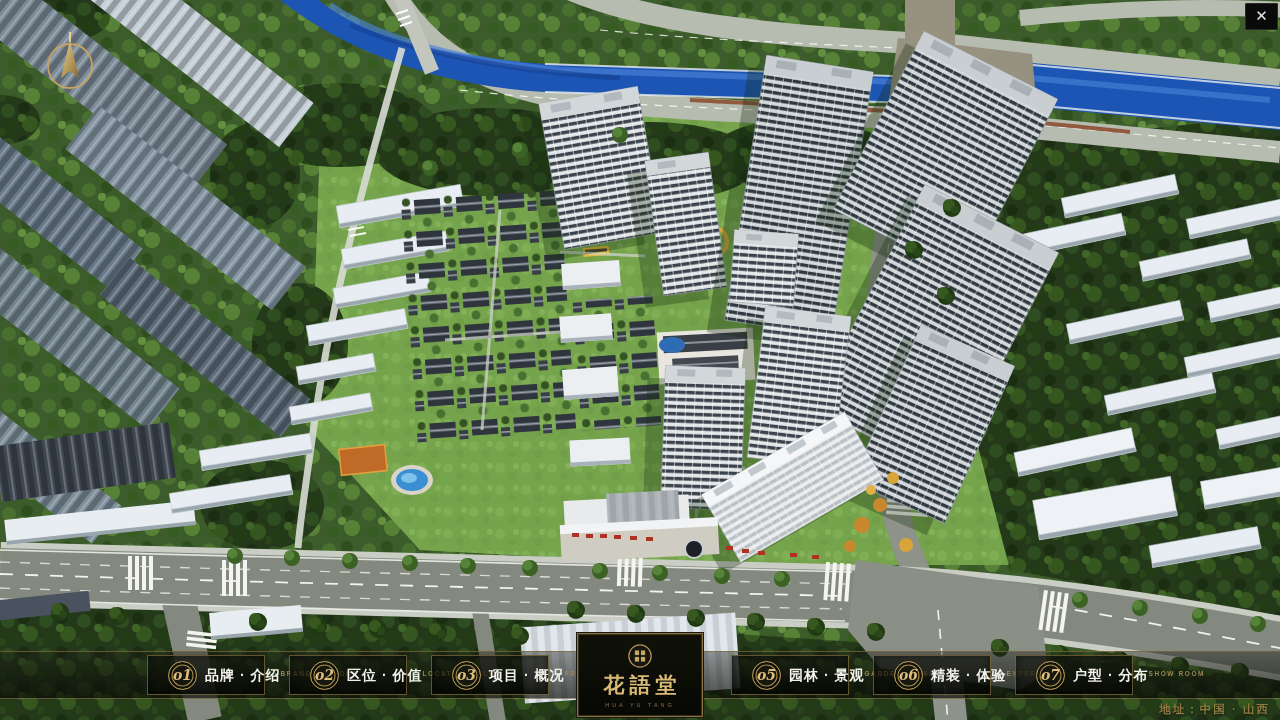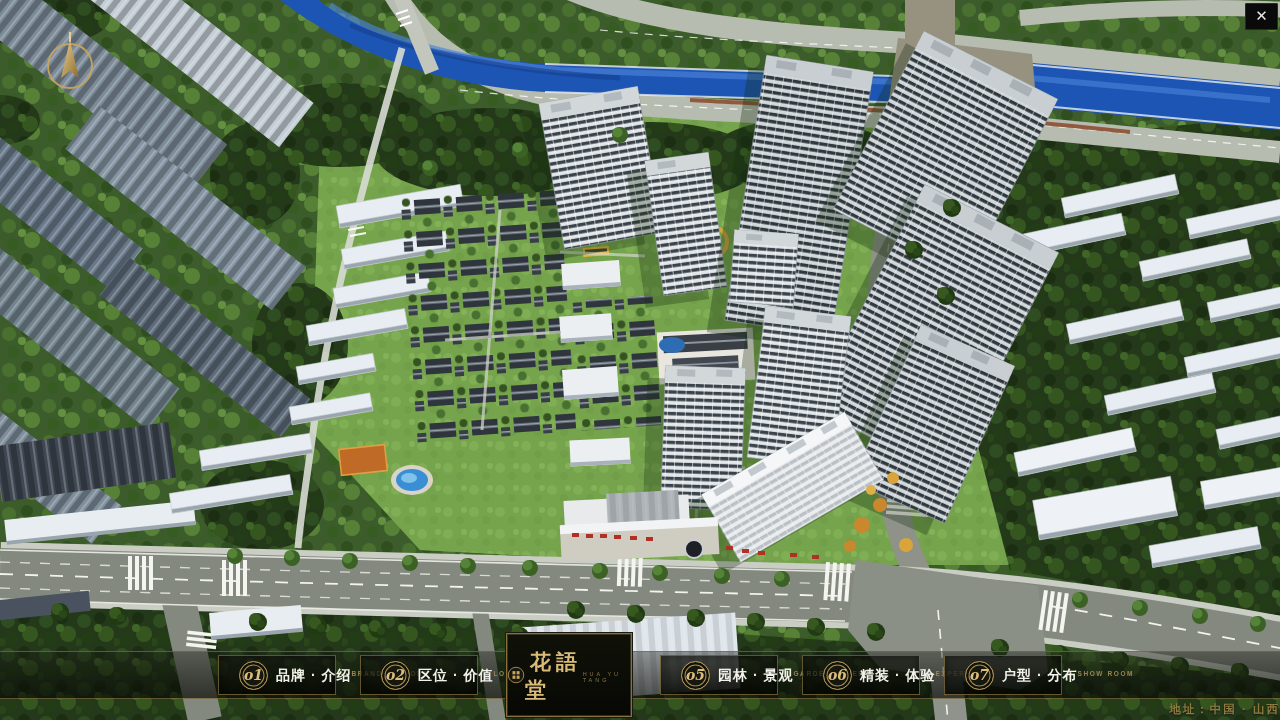--- a/index.html
+++ b/index.html
@@ -36,28 +36,28 @@
        font-size:14px;color:#dcbd79;font-weight:700;transform:translateY(-.5px);}
   .labels{display:flex;flex-direction:row;line-height:1;min-width:0;}
   .cn{font-size:14px;font-weight:700;color:#f2f1ea;letter-spacing:1px;white-space:nowrap;}
   .en{font-size:6.5px;color:#9b8450;letter-spacing:1.6px;margin-top:3px;white-space:nowrap;
       font-weight:700;}
 
   
   .logo-block{flex:none;width:124px;height:82px;margin:8px 4px;align-self:center;
               background:linear-gradient(180deg,#101209,#070804);
               border:1px solid #8a7040;box-shadow:0 0 0 1px #1a1a12,inset 0 0 0 1px rgba(190,160,95,.25);
-              display:flex;flex-direction:row;align-items:center;justify-content:center;
+              display:flex;flex-direction:column;align-items:center;justify-content:center;
               cursor:pointer;position:relative;z-index:3;}
   .brand-title{font-family:"DejaVu Serif","Liberation Serif",serif;font-weight:700;
                font-size:21px;color:#d9ba76;letter-spacing:5px;margin-top:2px;text-indent:5px;}
   .brand-sub{font-size:5.5px;color:#8d7645;letter-spacing:3px;margin-top:3px;}
 
   
-  .address{position:absolute;right:0;bottom:3px;font-size:11.5px;color:#8f7a42;
+  .address{position:absolute;right:10px;bottom:3px;font-size:11.5px;color:#8f7a42;
            letter-spacing:2px;font-weight:700;text-shadow:0 1px 2px rgba(0,0,0,.6);}
 </style>
 </head>
 <body>
 
 <div class="stage">
 
   <svg class="scene" viewBox="0 0 1280 720">
     <defs>
       <pattern id="pTree" width="38" height="34" patternUnits="userSpaceOnUse">
@@ -614,20 +614,29 @@
         <div class="nav-item">
           <span class="num-ring">
             <i class="num">o2</i>
           </span>
           <span class="labels">
             <b class="cn">区位 · 价值</b>
             <small class="en">LOCATION VALUE</small>
           </span>
         </div>
 
+        <div class="nav-item">
+          <span class="num-ring">
+            <i class="num">o3</i>
+          </span>
+          <span class="labels">
+            <b class="cn">项目 · 概况</b>
+            <small class="en">PROJECT SURVEY</small>
+          </span>
+        </div>
 
       </div>
 
     <div class="logo-block">
       <svg width="26" height="26" viewBox="0 0 28 28">
         <circle cx="14" cy="14" r="12" fill="#151710" stroke="#b08f4e" stroke-width="1.4"></circle>
         <g fill="#c8a65f">
           <rect x="8.5" y="8" width="4.5" height="5"></rect>
             <rect x="15" y="8" width="4.5" height="5"></rect>
           <rect x="8.5" y="15" width="4.5" height="5"></rect>

